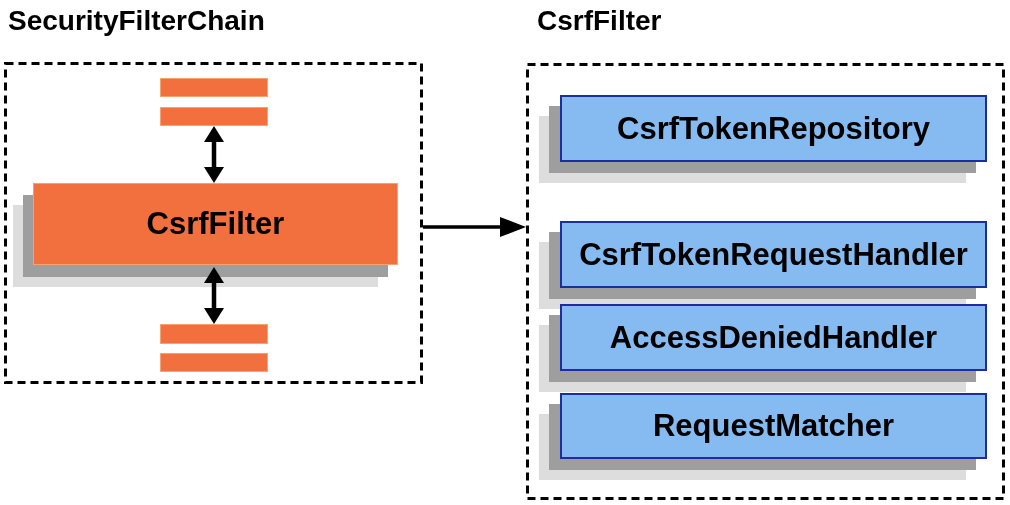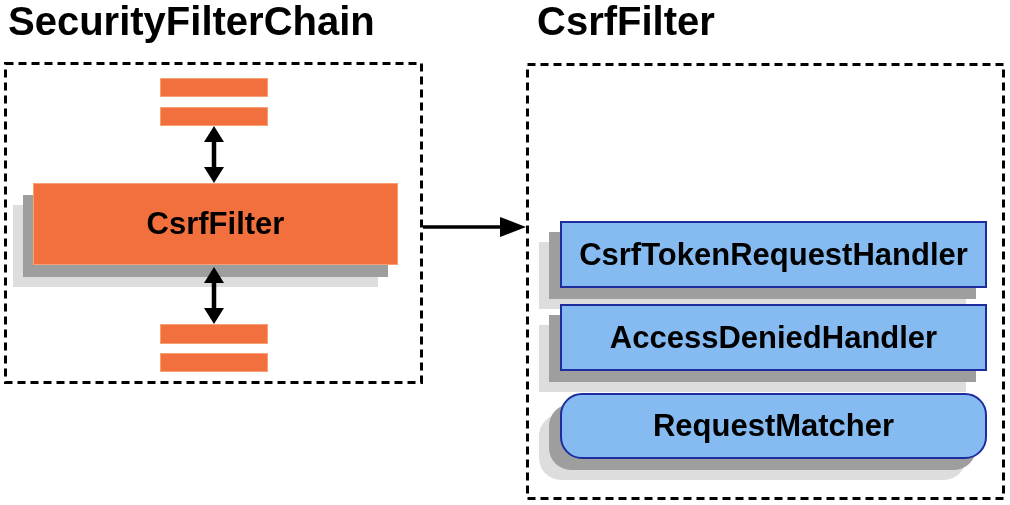--- a/index.html
+++ b/index.html
@@ -16,21 +16,21 @@
   .canvas{
     position:relative;
     width:1010px;
     height:505px;
     background:#ffffff;
     font-family:"Liberation Sans","DejaVu Sans",sans-serif;
     overflow:hidden;
   }
   .abs{position:absolute;}
   .panel-title{
-    font-size:40px;
+    font-size:28px;
     font-weight:bold;
     color:var(--text-color);
     white-space:nowrap;
     line-height:38px;
   }
   .dashed-box{position:absolute;}
   .filter-bar{
     position:absolute;
     width:108px;
     height:19px;
@@ -103,26 +103,29 @@
 
   <svg class="abs" style="left:422px;top:212px;" width="104" height="30" viewBox="0 0 104 30">
     <line x1="1" y1="15" x2="82" y2="15" stroke="var(--arrow-color)" stroke-width="3.5"></line>
     <polygon points="104,15 78,5 78,25" fill="var(--arrow-color)"></polygon>
   </svg>
 
   <svg class="dashed-box" style="left:526px;top:63px;" width="479" height="437">
     <rect x="1.5" y="1.5" width="476" height="434" fill="none" stroke="#000000" stroke-width="3" stroke-dasharray="8 5"></rect>
   </svg>
 
+  <div class="component-box" style="top:95px;">
+    <span class="label">CsrfTokenRepository</span>
+  </div>
 
   <div class="component-box" style="top:193px;margin-top:28px;">
     <span class="label">CsrfTokenRequestHandler</span>
   </div>
 
   <div class="component-box" style="top:304px;">
     <span class="label">AccessDeniedHandler</span>
   </div>
 
-  <div class="component-box" style="top:393px;height:66px;border-radius:22px;">
+  <div class="component-box" style="top:393px;height:66px;">
     <span class="label">RequestMatcher</span>
   </div>
 
 </div>
 
 </body></html>

